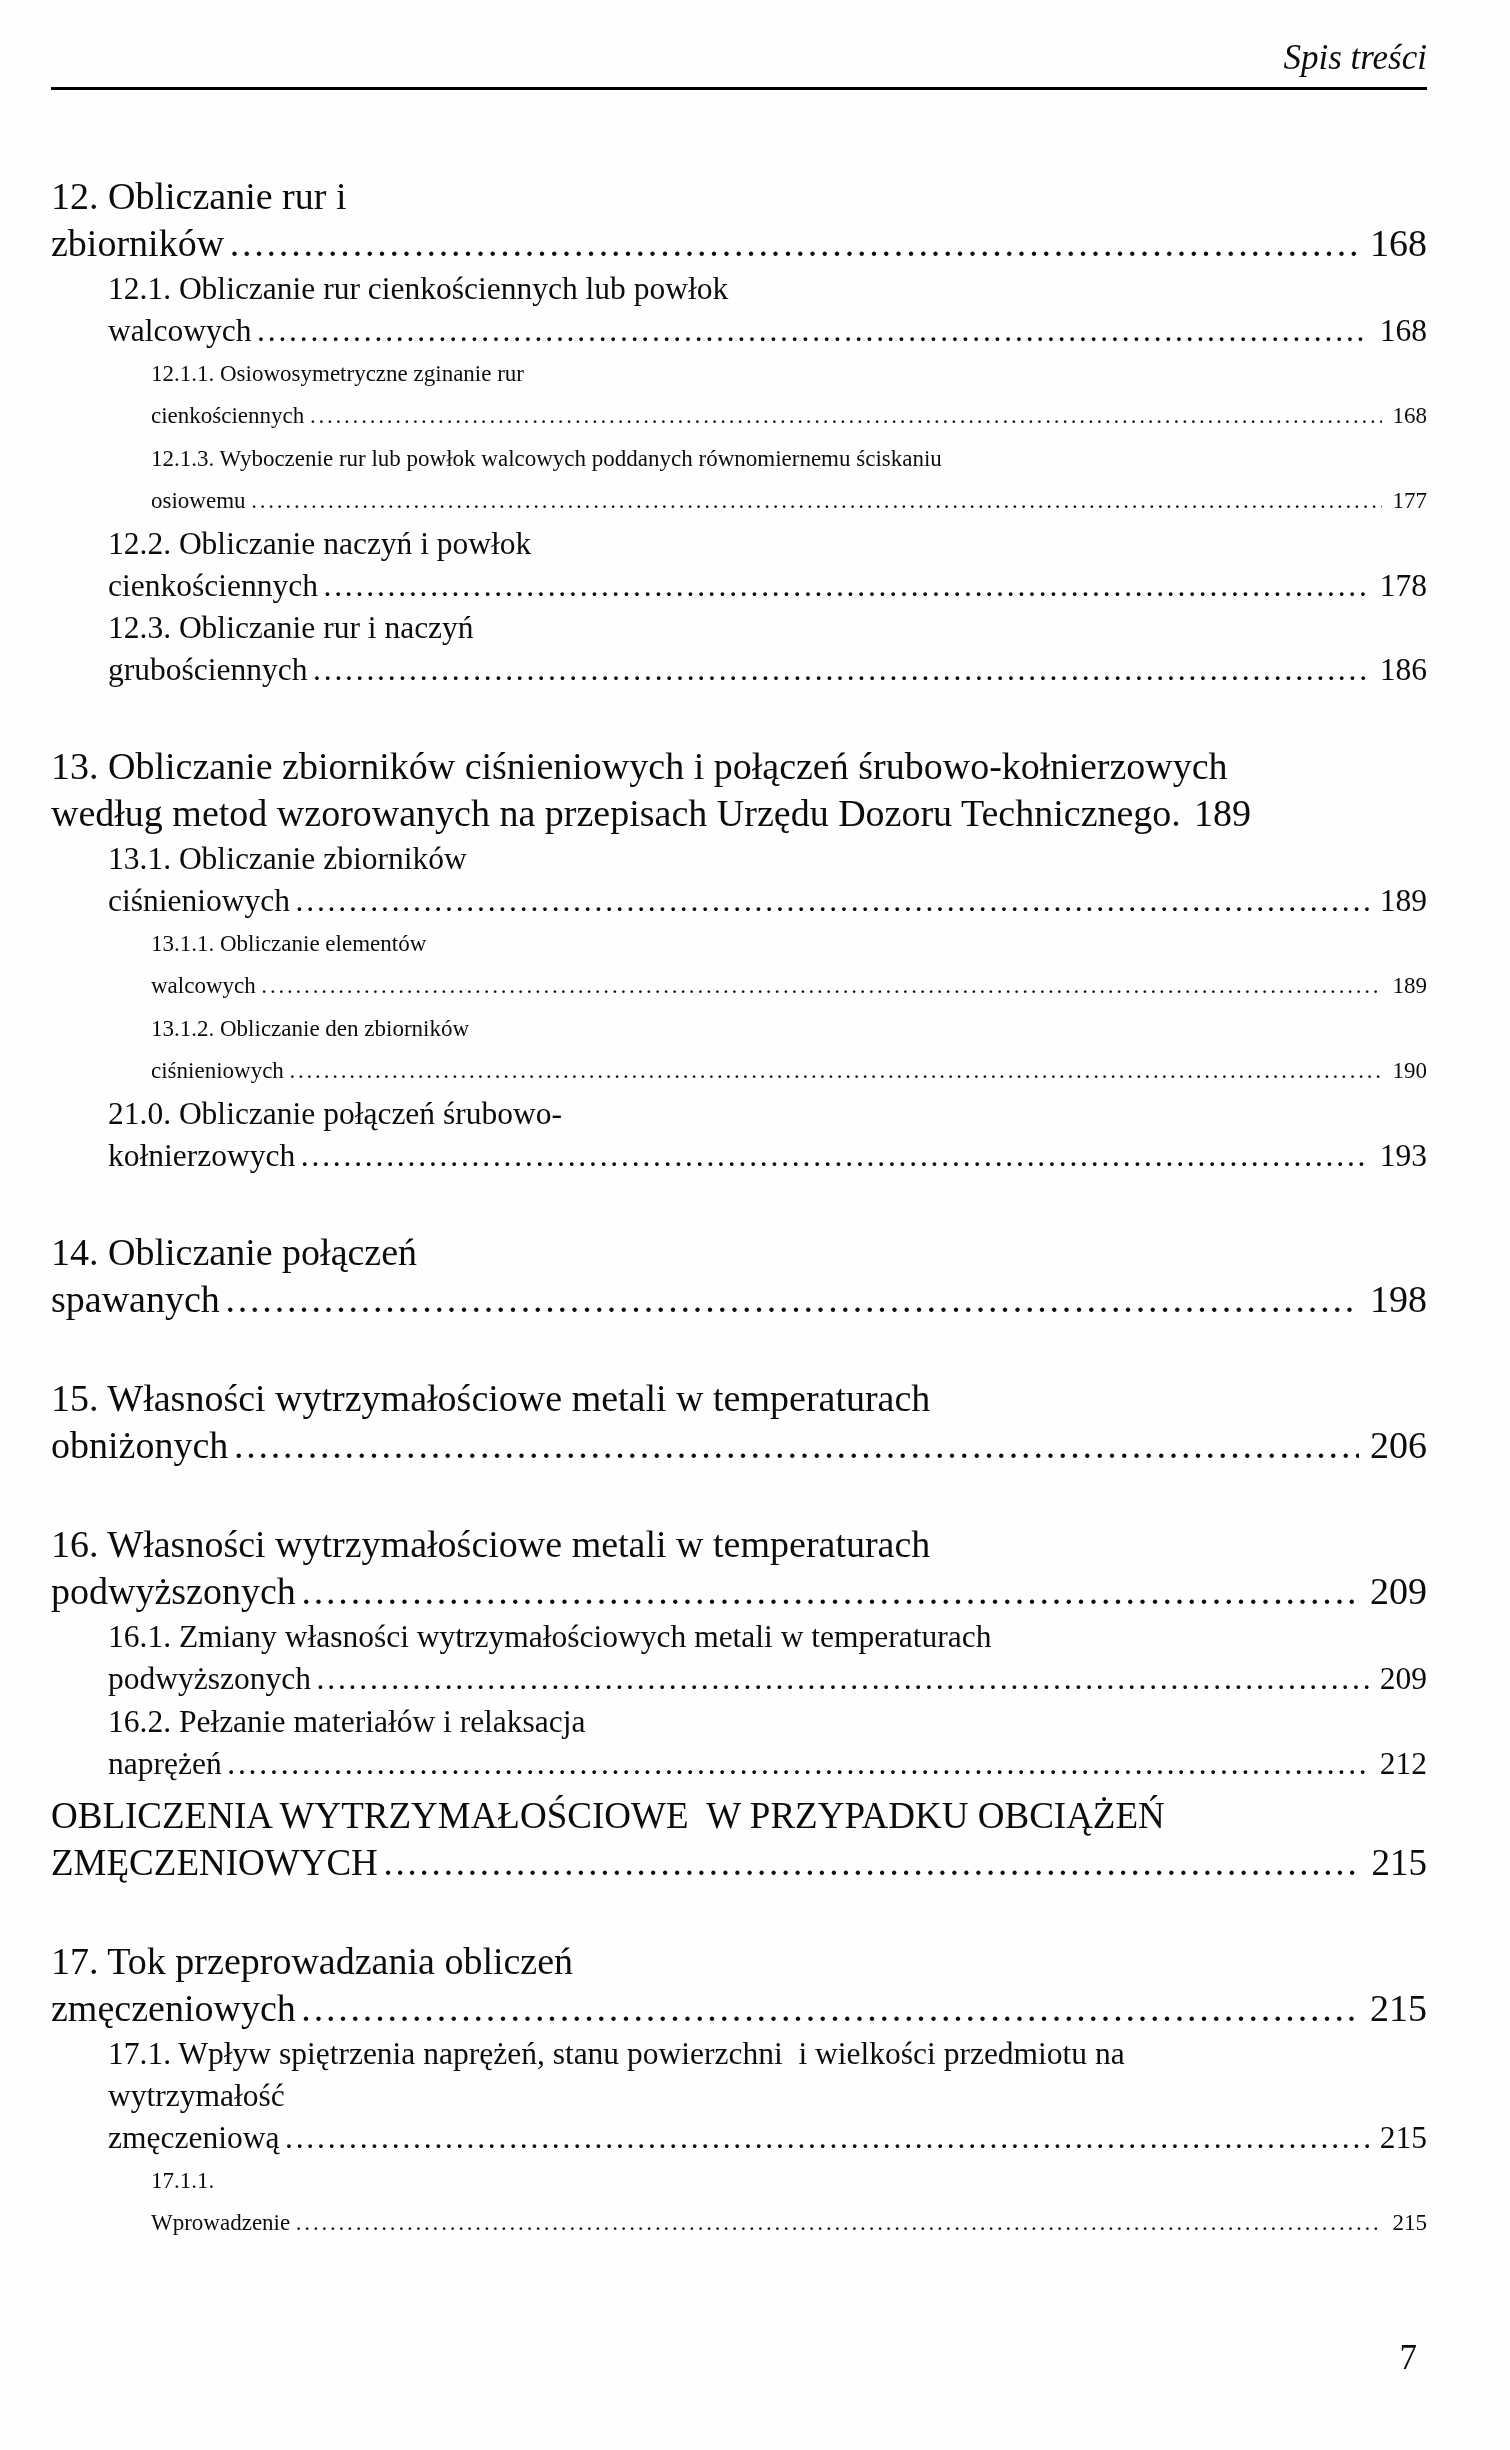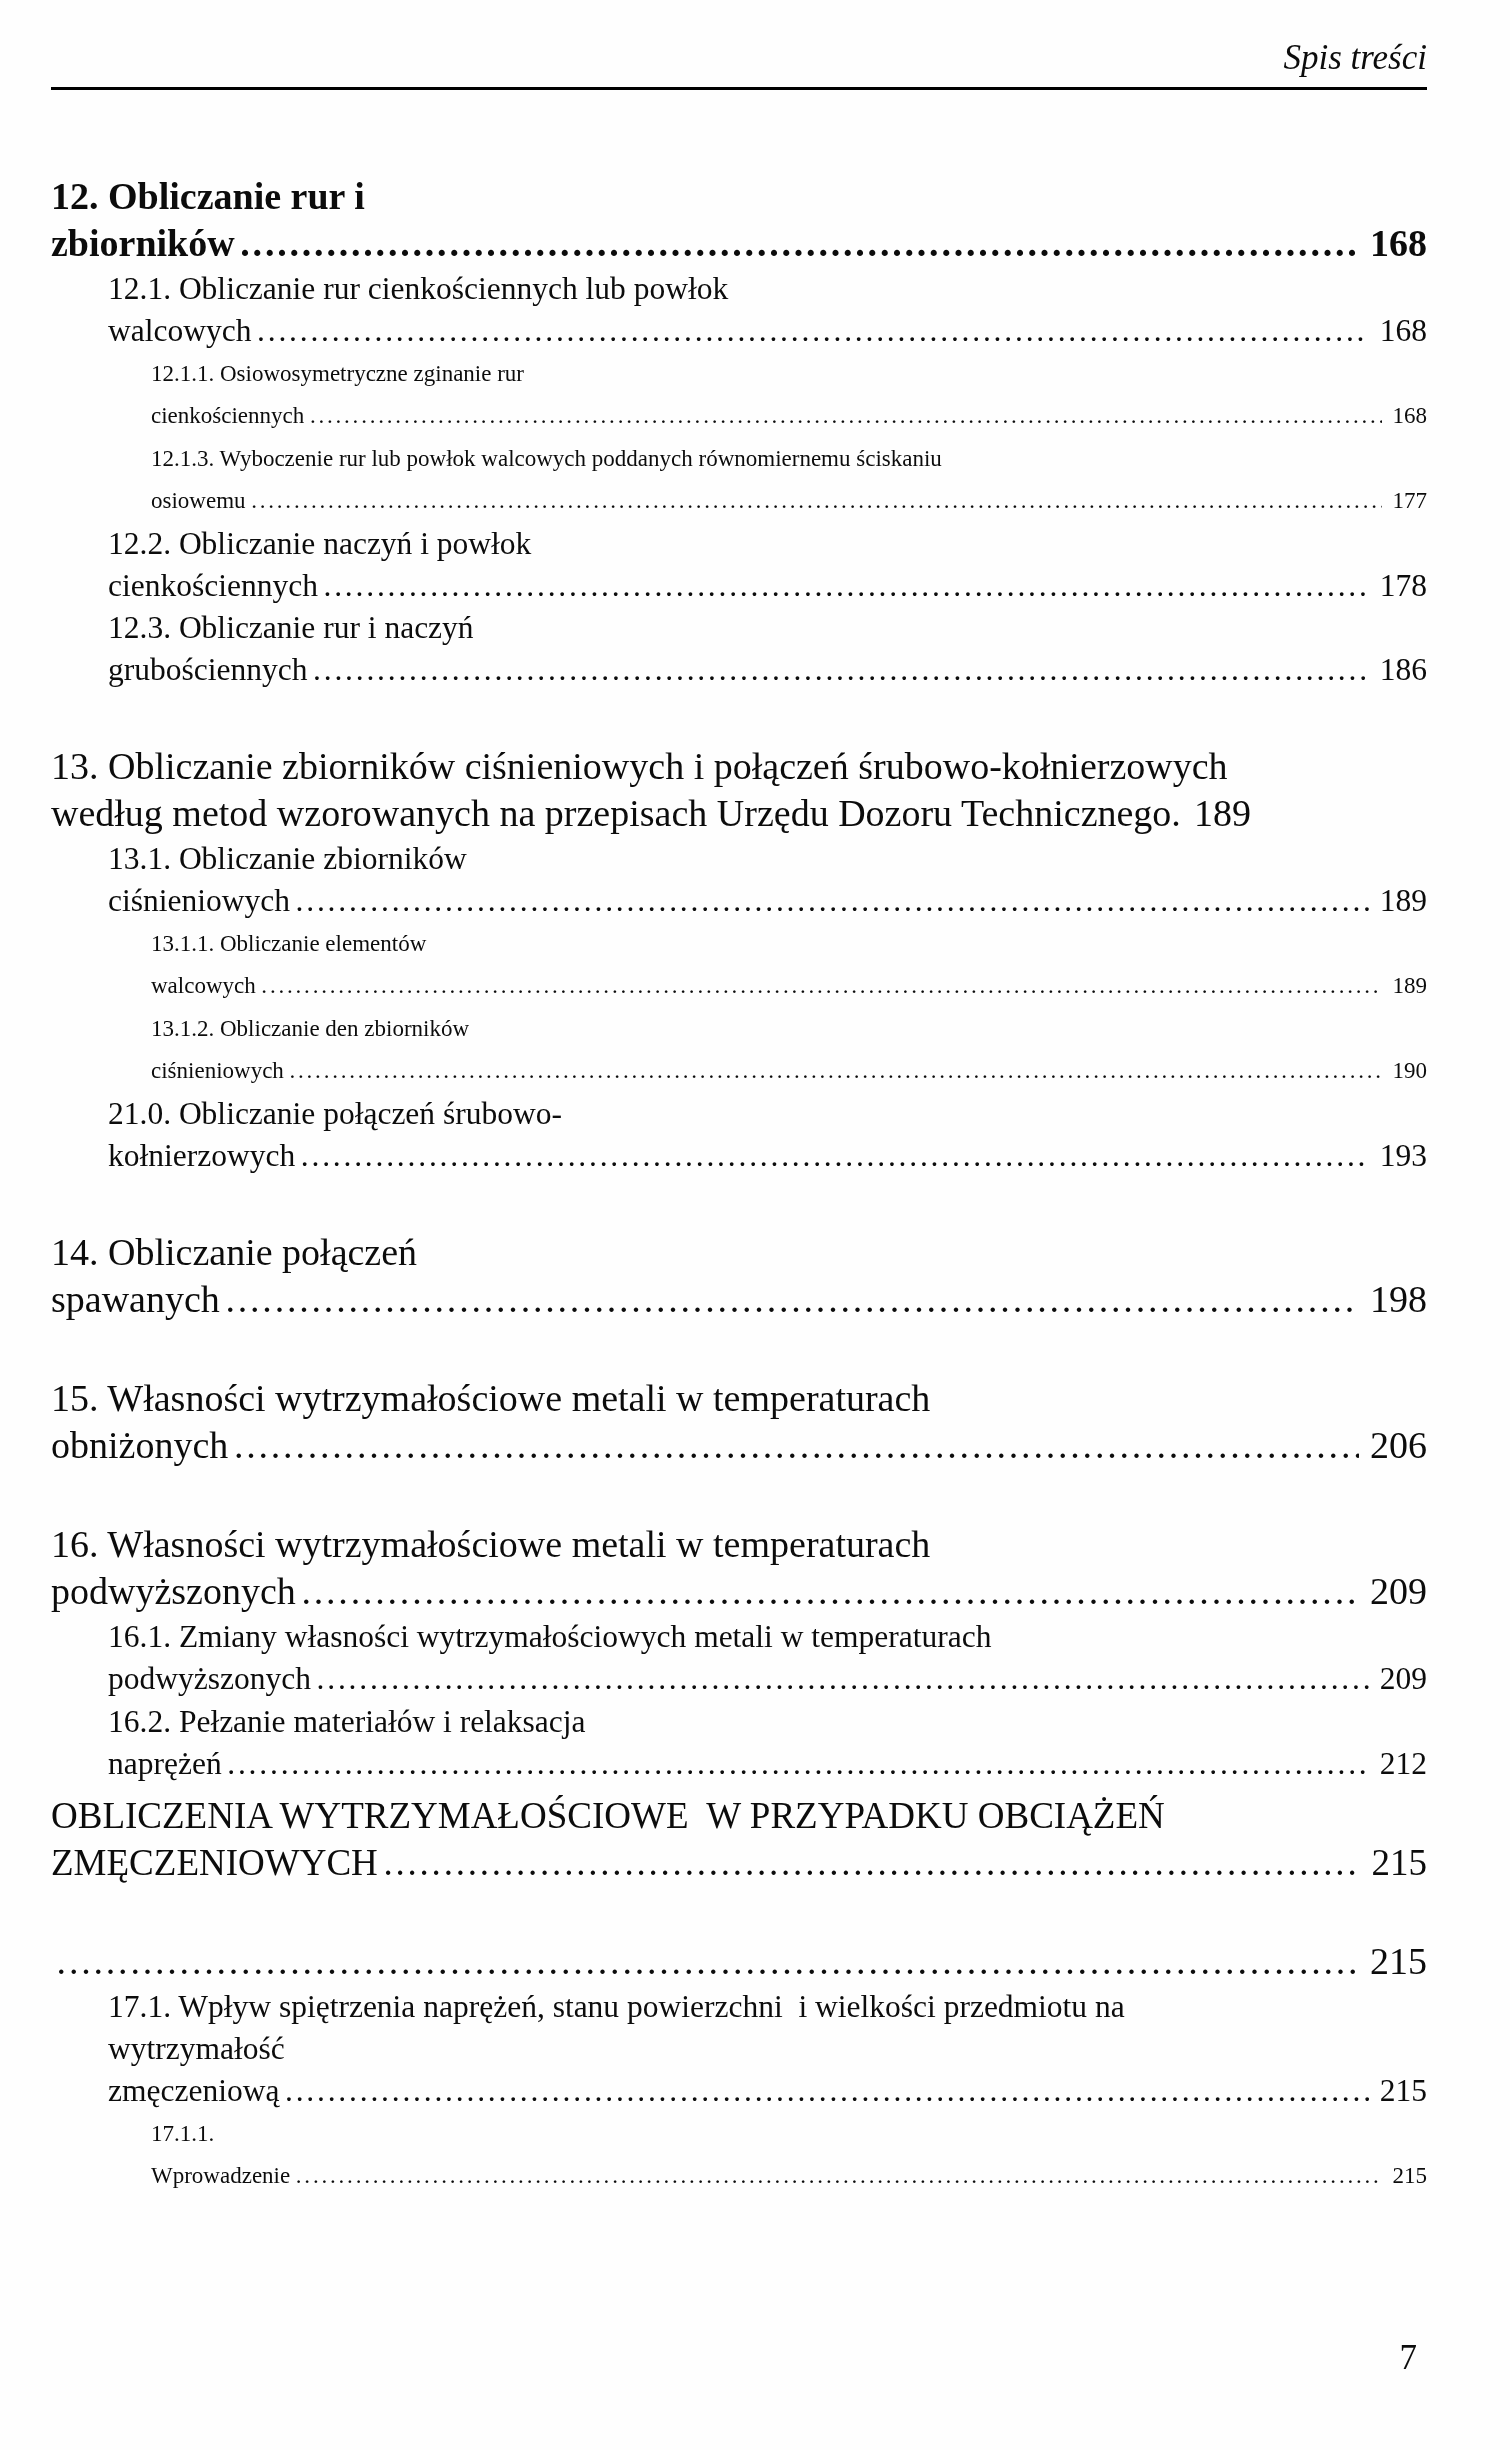--- a/index.html
+++ b/index.html
@@ -37,21 +37,21 @@
     background: var(--paper);
     padding-left: 11px;
     text-align: center;
   }
 
   .t-chapter        { font-size: 38px; line-height: 47px; margin-top: 52px; }
   .t-sub            { font-size: 31.5px; line-height: 42px; padding-left: 57px; margin-top: 0.9px; }
   .t-subsub         { font-size: 23px; line-height: 42px; padding-left: 100px; margin-top: 1px; }
   .t-section-label  { font-size: 37px; line-height: 46px; margin-top: 61px; }
   .t-section-title  { font-size: 37px; line-height: 47px; margin-top: 7.4px; }
-  .toc .entry:first-child { margin-top: 8px; font-weight: bold; }
+  .toc .entry:first-child { margin-top: 8px; }
   .no-dots .pagenum { position: static; background: transparent; padding-left: 13px; }
 
   .folio { position: absolute; right: 93px; bottom: 72px; font-size: 35px; }
 </style>
 </head>
 <body>
 
 <div class="page">
 
   <div class="header">
@@ -93,21 +93,21 @@
   <div class="entry t-chapter"><span class="label">16. Własności wytrzymałościowe metali w temperaturach podwyższonych</span><span class="leader"></span><span class="pagenum">209</span></div>
 
   <div class="entry t-sub"><span class="label">16.1. Zmiany własności wytrzymałościowych metali w temperaturach podwyższonych</span><span class="leader"></span><span class="pagenum">209</span></div>
 
   <div class="entry t-sub"><span class="label">16.2. Pełzanie materiałów i relaksacja naprężeń</span><span class="leader"></span><span class="pagenum">212</span></div>
 
 
   <div class="entry t-section-title"><span class="label">OBLICZENIA WYTRZYMAŁOŚCIOWE  W PRZYPADKU OBCIĄŻEŃ
 ZMĘCZENIOWYCH</span><span class="leader"></span><span class="pagenum">215</span></div>
 
-  <div class="entry t-chapter"><span class="leader"></span><span class="pagenum">215</span></div>
+  <div class="entry t-chapter"><span class="label">17. Tok przeprowadzania obliczeń zmęczeniowych</span><span class="leader"></span><span class="pagenum">215</span></div>
 
   <div class="entry t-sub"><span class="label">17.1. Wpływ spiętrzenia naprężeń, stanu powierzchni  i wielkości przedmiotu na
 wytrzymałość zmęczeniową</span><span class="leader"></span><span class="pagenum">215</span></div>
 
   <div class="entry t-subsub"><span class="label">17.1.1. Wprowadzenie</span><span class="leader"></span><span class="pagenum">215</span></div>
 
 </div>
 
   <div class="folio">7</div>
 

